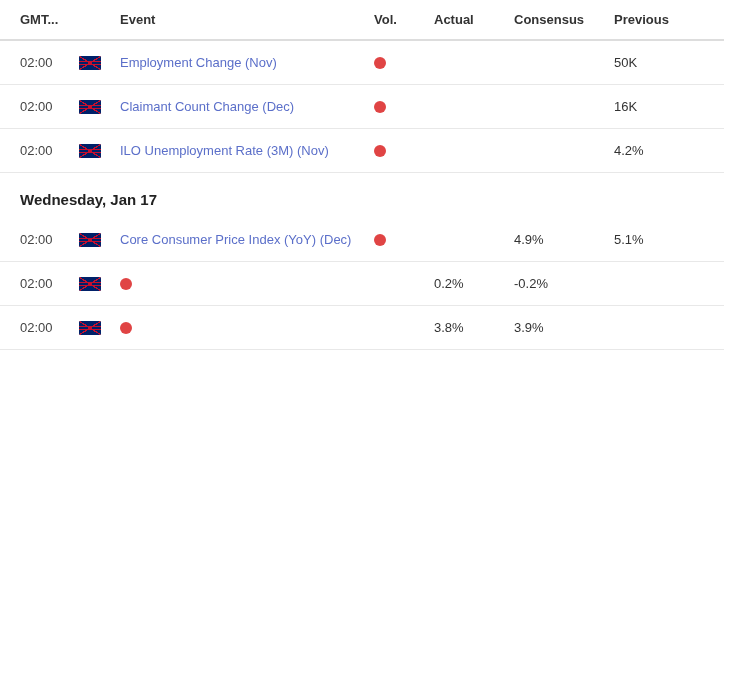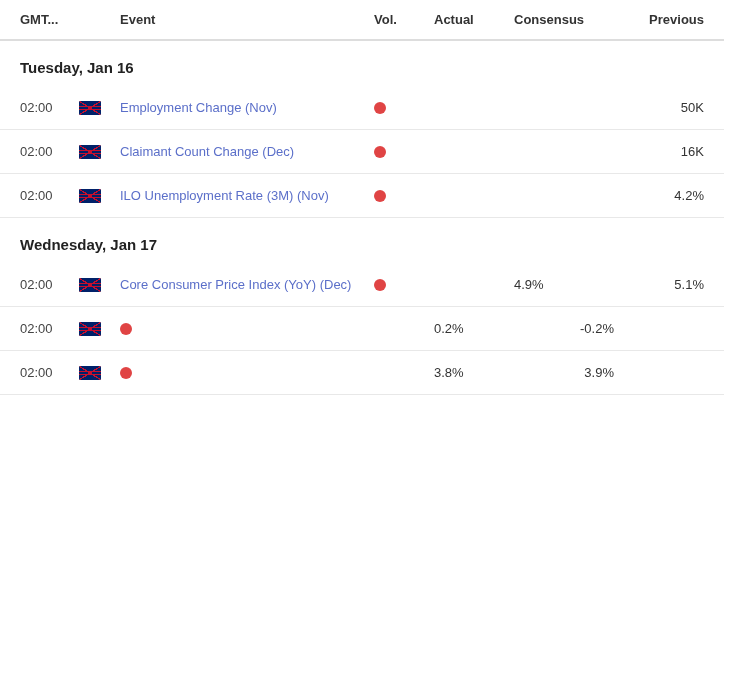--- a/index.html
+++ b/index.html
@@ -44,21 +44,21 @@
       align-items: center;
     }
     .cell {
       display: flex;
       align-items: center;
       gap: 6px;
       font-size: 13px;
       color: #333;
     }
     .cell.right {
-      justify-content: flex-end;
+      justify-content: flex-start;
     }
     .cell.event-name {
       color: #5b6fc9;
       font-size: 13px;
     }
     .cell.time {
       color: #444;
       font-size: 13px;
       gap: 26px;
     }
@@ -123,21 +123,20 @@
     <div class="header-cell cell">
       <span>Consensus</span>
     </div>
     <div class="header-cell cell right">
       <span>Previous</span>
     </div>
   </div>
 
   <div id="sections-container">
       <div>
-        <div class="section-header">Tuesday, Jan 16</div>
         <div class="data-row">
           <div class="cell time">
             <span>02:00</span>
             <span class="flag flag-uk"></span>
           </div>
           <div class="cell event-name">Employment Change (Nov)</div>
           <div class="cell">
             <span class="vol-dot"></span>
           </div>
           <div class="cell"></div>

